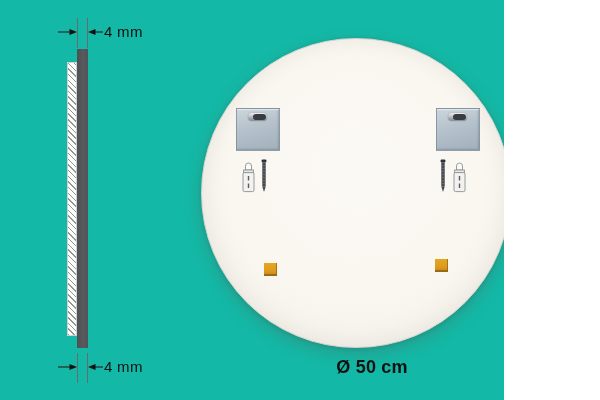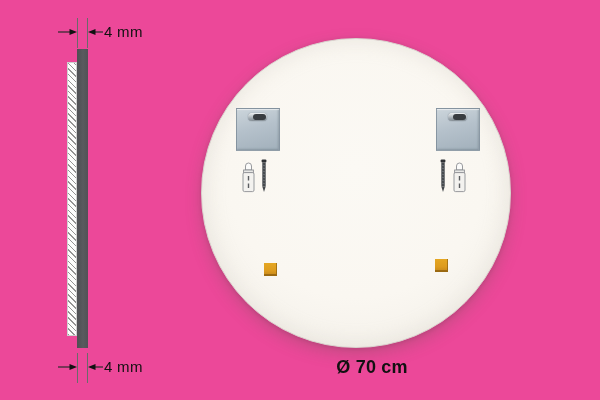--- a/index.html
+++ b/index.html
@@ -1,17 +1,17 @@
 <!DOCTYPE html>
 <html style="--glass_edge: #595a5e; --bracket_metal: #b5c1cb; --adhesive_pad: #dd9b1e; --mirror_back: #faf7f1; --annotation: #111111;"><head>
 <meta charset="utf-8">
 <style>
   html,body{margin:0;padding:0;background:#fff;}
   .canvas{
-    position:relative;width:600px;height:400px;background:#ec4899;overflow:hidden;
+    position:relative;width:504px;height:400px;background:#14b8a6;overflow:hidden;
     font-family:"Liberation Sans",sans-serif;color:#1a1a1a;
   }
   
   .backing-hatch{
     position:absolute;left:68px;top:63px;width:8px;height:272px;
     background:
       repeating-linear-gradient(45deg,
         rgba(130,130,130,.85) 0px, rgba(130,130,130,.85) 1px,
         rgba(255,255,255,0) 1px, rgba(255,255,255,0) 4px),
       #fdfdfd;
@@ -163,15 +163,15 @@
       <rect x="1.6" y="8" width="9.8" height="2.6" fill="#e8e8e6" stroke="#8d9094" stroke-width="0.9"></rect>
       <rect x="1" y="10.6" width="11" height="19" rx="1.5" fill="#f3f2ef" stroke="#8d9094" stroke-width="0.9"></rect>
       <rect x="5.8" y="14" width="1.4" height="4.5" fill="#5a5d60"></rect>
       <rect x="5.8" y="21.5" width="1.4" height="4.5" fill="#5a5d60"></rect>
     </svg>
 
     <div class="pad pad-left"></div>
     <div class="pad pad-right"></div>
   </div>
 
-  <div class="diameter-label">Ø 70 cm</div>
+  <div class="diameter-label">Ø 50 cm</div>
 
 </div>
 
 </body></html>

